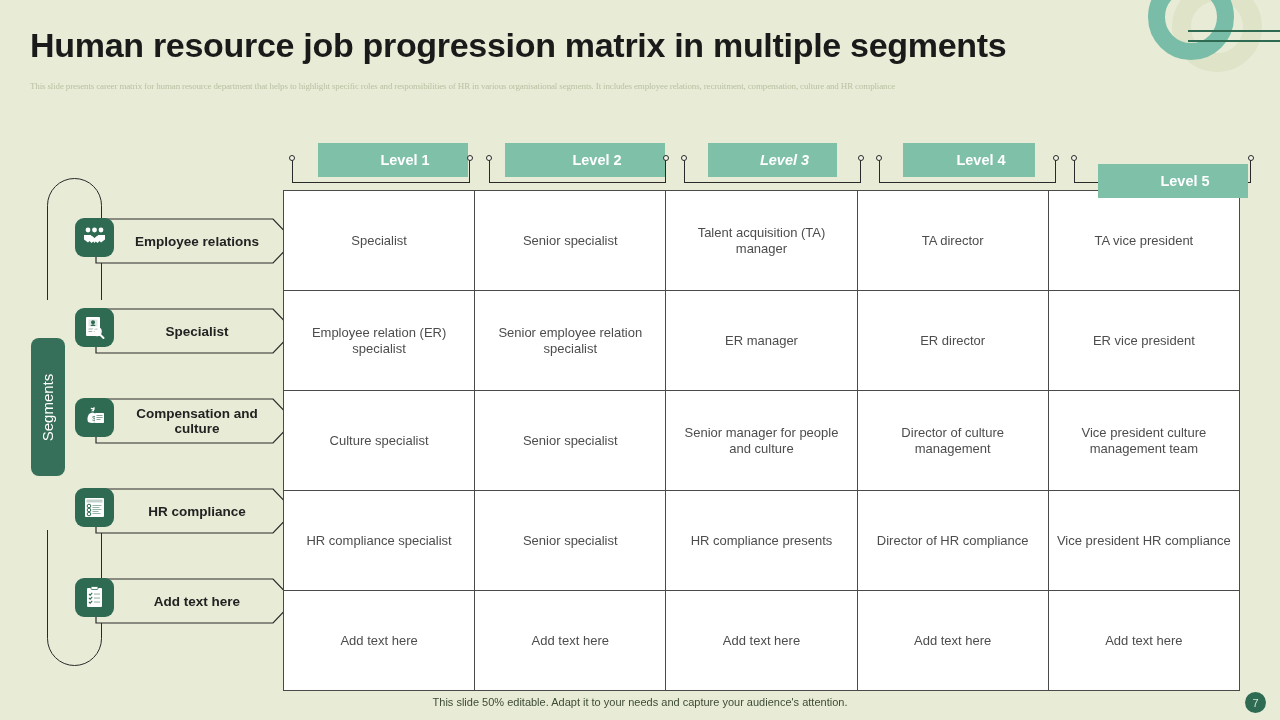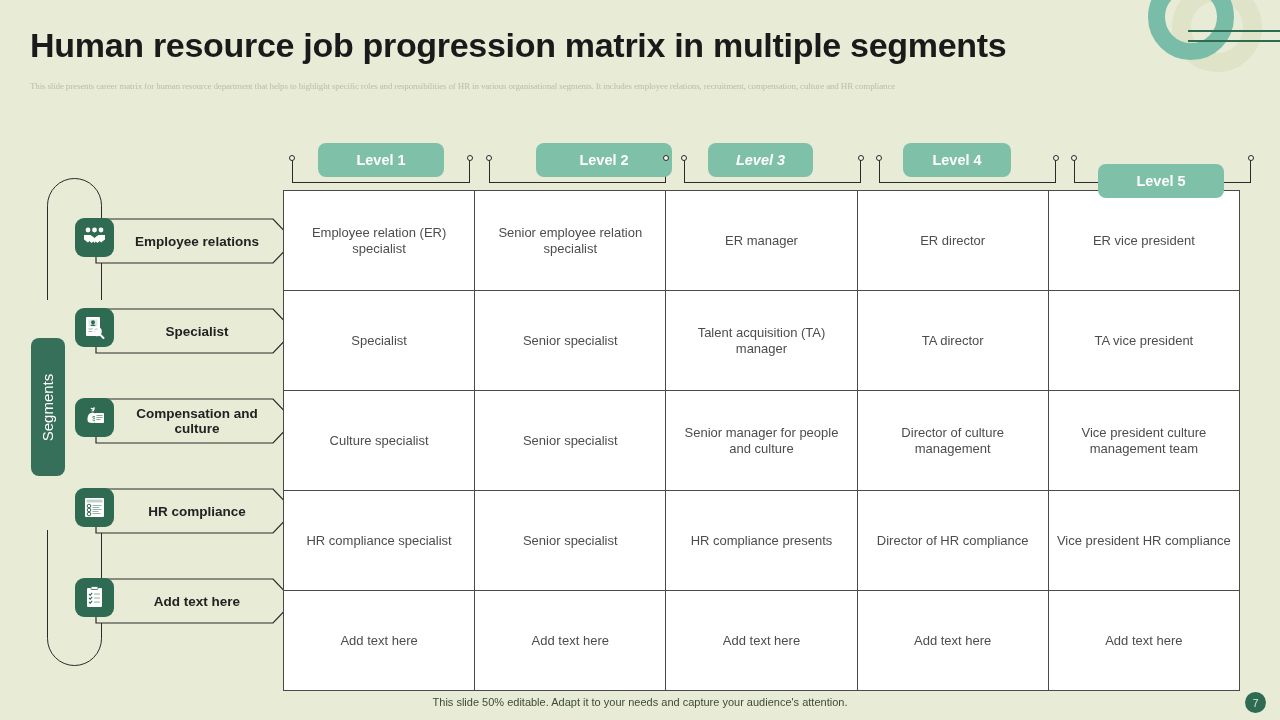--- a/index.html
+++ b/index.html
@@ -41,23 +41,23 @@
   .seg-arrow{position:absolute;left:20px;top:0;width:200px;height:46px;}
   .seg-arrow svg{display:block;}
   .seg-label{position:absolute;left:52px;top:0;width:140px;height:46px;display:flex;
              align-items:center;justify-content:center;text-align:center;
              font-size:13.5px;font-weight:bold;color:#222;line-height:15px;}
   .seg-icon{position:absolute;left:0;top:0;width:39px;height:39px;background:#2f6b52;
             border-radius:9px;display:flex;align-items:center;justify-content:center;z-index:3;}
   .seg-icon svg{display:block;}
 
   
-  .lvl{position:absolute;top:143px;height:34px;border-radius:8px;background:#7fc0a9;
+  .lvl{position:absolute;top:143px;height:34px;border-radius:0;background:#7fc0a9;
        display:flex;align-items:center;justify-content:center;color:#ffffff;font-size:14.5px;
-       font-weight:bold;z-index:3;}
+       font-weight:bold;z-index:3;padding-left:24px;}
   .lvl-bracket{position:absolute;top:158px;height:25px;border:1.2px solid #2a2a2a;
                border-top:none;box-sizing:border-box;z-index:1;}
   .lvl-dot{position:absolute;top:155px;width:6px;height:6px;border-radius:50%;
            background:#f4f4ea;border:1.1px solid #2a2a2a;box-sizing:border-box;z-index:4;}
 
   
   .matrix{position:absolute;left:283px;top:190px;width:957px;height:455px;
           border-collapse:collapse;table-layout:fixed;background:#ffffff;}
   .matrix td{border:1.1px solid #4a4a4a;text-align:center;vertical-align:middle;
              font-size:13px;color:#4d4d4d;line-height:16px;padding:4px 8px;height:91px;}
@@ -195,21 +195,21 @@
 
 <div class="lvl-bracket" style="left:292px;width:178px;"></div>
 <div class="lvl-bracket" style="left:489px;width:177px;"></div>
 <div class="lvl-bracket" style="left:684px;width:177px;"></div>
 <div class="lvl-bracket" style="left:879px;width:177px;"></div>
 <div class="lvl-bracket" style="left:1074px;width:177px;"></div>
 
 <div class="lvl" style="left:318px;width:126px;">
     <span>Level 1</span>
   </div>
-<div class="lvl" style="left:536px;width:136px;">
+<div class="lvl" style="left:505px;width:136px;">
     <span>Level 2</span>
   </div>
 <div class="lvl" style="left:708px;width:105px;font-style:italic;">
     <span>Level 3</span>
   </div>
 <div class="lvl" style="left:903px;width:108px;">
     <span>Level 4</span>
   </div>
 <div class="lvl" style="left:1098px;width:126px;margin-top:21px;">
     <span>Level 5</span>
@@ -222,34 +222,34 @@
 <div class="lvl-dot" style="left:681px;"></div>
 <div class="lvl-dot" style="left:858px;"></div>
 <div class="lvl-dot" style="left:876px;"></div>
 <div class="lvl-dot" style="left:1053px;"></div>
 <div class="lvl-dot" style="left:1071px;"></div>
 <div class="lvl-dot" style="left:1248px;"></div>
 
 <table class="matrix">
   <tbody id="matrix-body">
       <tr>
+        <td>Specialist</td>
+        <td>Senior specialist</td>
+        <td>Talent acquisition (TA) manager</td>
+        <td>TA director</td>
+        <td>TA vice president</td>
+      </tr>
+      <tr>
         <td>Employee relation (ER) specialist</td>
         <td>Senior employee relation specialist</td>
         <td>ER manager</td>
         <td>ER director</td>
         <td>ER vice president</td>
       </tr>
       <tr>
-        <td>Specialist</td>
-        <td>Senior specialist</td>
-        <td>Talent acquisition (TA) manager</td>
-        <td>TA director</td>
-        <td>TA vice president</td>
-      </tr>
-      <tr>
         <td>Culture specialist</td>
         <td>Senior specialist</td>
         <td>Senior manager for people and culture</td>
         <td>Director of culture management</td>
         <td>Vice president culture management team</td>
       </tr>
       <tr>
         <td>HR compliance specialist</td>
         <td>Senior specialist</td>
         <td>HR compliance presents</td>

